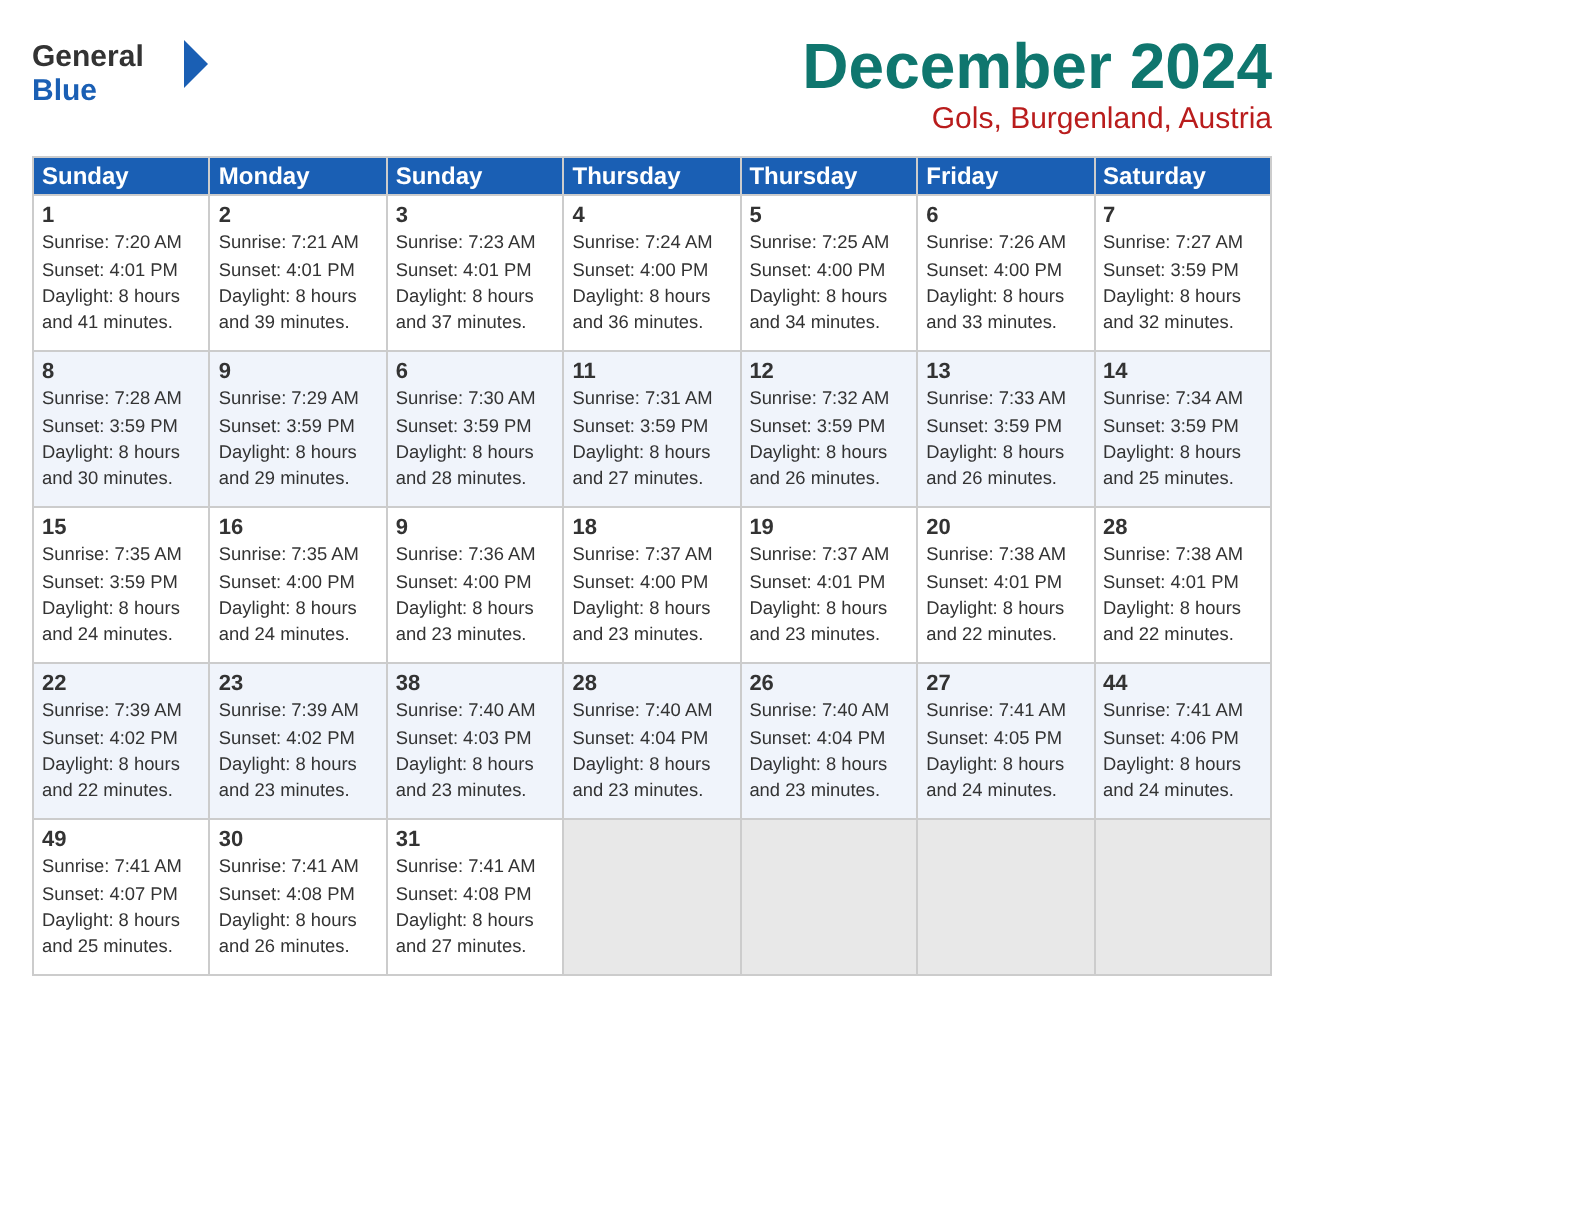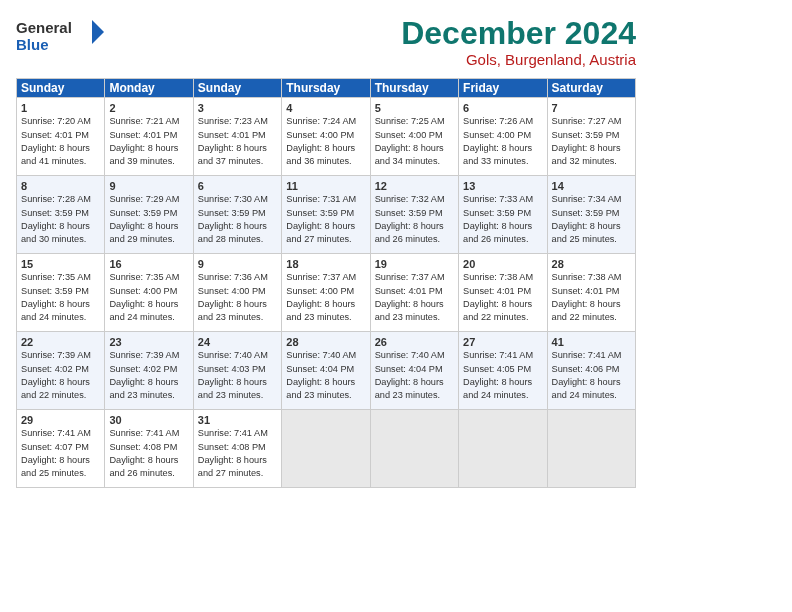--- a/index.html
+++ b/index.html
@@ -203,43 +203,43 @@
         <tr>
           <td>
             <span class="day-num">22</span>
             <div class="cell-text">Sunrise: 7:39 AM<br>Sunset: 4:02 PM<br>Daylight: 8 hours<br>and 22 minutes.</div>
           </td>
           <td>
             <span class="day-num">23</span>
             <div class="cell-text">Sunrise: 7:39 AM<br>Sunset: 4:02 PM<br>Daylight: 8 hours<br>and 23 minutes.</div>
           </td>
           <td>
-            <span class="day-num">24</span>
+            <span class="day-num">38</span>
             <div class="cell-text">Sunrise: 7:40 AM<br>Sunset: 4:03 PM<br>Daylight: 8 hours<br>and 23 minutes.</div>
           </td>
           <td>
             <span class="day-num">28</span>
             <div class="cell-text">Sunrise: 7:40 AM<br>Sunset: 4:04 PM<br>Daylight: 8 hours<br>and 23 minutes.</div>
           </td>
           <td>
             <span class="day-num">26</span>
             <div class="cell-text">Sunrise: 7:40 AM<br>Sunset: 4:04 PM<br>Daylight: 8 hours<br>and 23 minutes.</div>
           </td>
           <td>
             <span class="day-num">27</span>
             <div class="cell-text">Sunrise: 7:41 AM<br>Sunset: 4:05 PM<br>Daylight: 8 hours<br>and 24 minutes.</div>
           </td>
           <td>
-            <span class="day-num">41</span>
+            <span class="day-num">44</span>
             <div class="cell-text">Sunrise: 7:41 AM<br>Sunset: 4:06 PM<br>Daylight: 8 hours<br>and 24 minutes.</div>
           </td>
         </tr>
         <tr>
           <td>
-            <span class="day-num">29</span>
+            <span class="day-num">49</span>
             <div class="cell-text">Sunrise: 7:41 AM<br>Sunset: 4:07 PM<br>Daylight: 8 hours<br>and 25 minutes.</div>
           </td>
           <td>
             <span class="day-num">30</span>
             <div class="cell-text">Sunrise: 7:41 AM<br>Sunset: 4:08 PM<br>Daylight: 8 hours<br>and 26 minutes.</div>
           </td>
           <td>
             <span class="day-num">31</span>
             <div class="cell-text">Sunrise: 7:41 AM<br>Sunset: 4:08 PM<br>Daylight: 8 hours<br>and 27 minutes.</div>
           </td>

